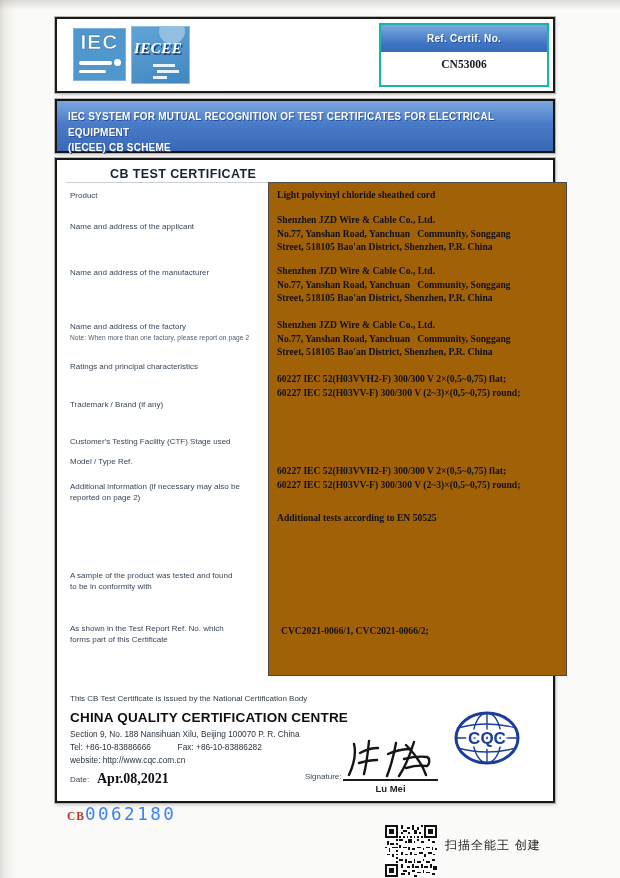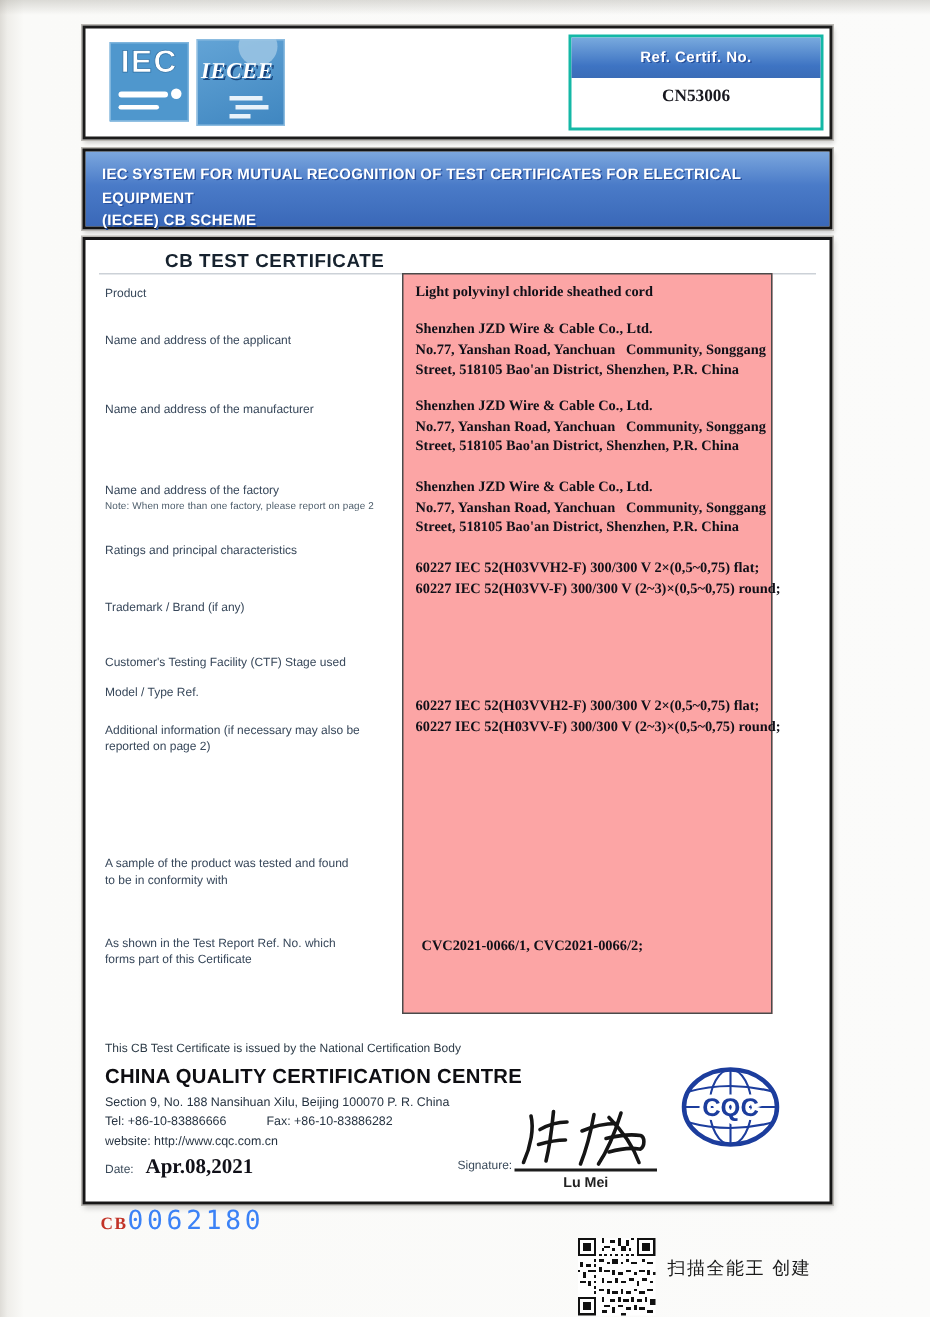--- a/index.html
+++ b/index.html
@@ -81,21 +81,21 @@
     left:13px;top:7px;font-size:12.5px;font-weight:bold;color:#16222e;letter-spacing:.4px;margin-left:40px;
   }
   .title-rule{left:9px;top:22px;width:478px;height:1px;background:#ccd1d7;}
   .lbl{
     left:13px;width:192px;font-size:8px;color:#37475a;line-height:1.35;white-space:pre-wrap;
   }
   .note{
     left:13px;width:200px;font-size:6.6px;color:#4c5c6a;letter-spacing:.1px;
   }
   .val-box{
-    left:211px;top:22px;width:247px;height:494px;background:#fca5a5;box-sizing:border-box;
+    left:211px;top:22px;width:299px;height:494px;background:#a16207;box-sizing:border-box;
     border:1.5px solid #4a4a4a;
   }
   .val{
     left:8px;width:268px;font-family:"Liberation Serif",serif;font-weight:bold;
     font-size:9.6px;color:#101018;line-height:1.42;white-space:pre-wrap;
   }
   .issued{left:13px;top:534px;font-size:8px;color:#2e3c48;}
   .ncb-name{left:13px;top:550px;font-size:13.5px;font-weight:bold;color:#0e0e12;letter-spacing:.2px;}
   .ncb-line{left:13px;font-size:8.3px;color:#273442;}
   .cqc-logo{left:395px;top:549px;width:70px;height:58px;}
@@ -166,20 +166,21 @@
     <div class="abs val" style="top:81px">Shenzhen JZD Wire &amp; Cable Co., Ltd.
 No.77, Yanshan Road, Yanchuan   Community, Songgang
 Street, 518105 Bao'an District, Shenzhen, P.R. China</div>
     <div class="abs val" style="top:135px">Shenzhen JZD Wire &amp; Cable Co., Ltd.
 No.77, Yanshan Road, Yanchuan   Community, Songgang
 Street, 518105 Bao'an District, Shenzhen, P.R. China</div>
     <div class="abs val" style="top:189px">60227 IEC 52(H03VVH2-F) 300/300 V 2×(0,5~0,75) flat;
 60227 IEC 52(H03VV-F) 300/300 V (2~3)×(0,5~0,75) round;</div>
     <div class="abs val" style="top:281px">60227 IEC 52(H03VVH2-F) 300/300 V 2×(0,5~0,75) flat;
 60227 IEC 52(H03VV-F) 300/300 V (2~3)×(0,5~0,75) round;</div>
+    <div class="abs val" style="top:328px">Additional tests according to EN 50525</div>
     <div class="abs val" style="top:441px;left:12px">CVC2021-0066/1, CVC2021-0066/2;</div>
   </div>
 
   <div class="abs issued">This CB Test Certificate is issued by the National Certification Body</div>
   <div class="abs ncb-name">CHINA QUALITY CERTIFICATION CENTRE</div>
   <div class="abs ncb-line" style="top:569px">Section 9, No. 188 Nansihuan Xilu, Beijing 100070 P. R. China</div>
   <div class="abs ncb-line" style="top:582px">
     <span>Tel: +86-10-83886666</span>
     <span style="display:inline-block;width:22px"></span>
     <span>Fax: +86-10-83886282</span>

